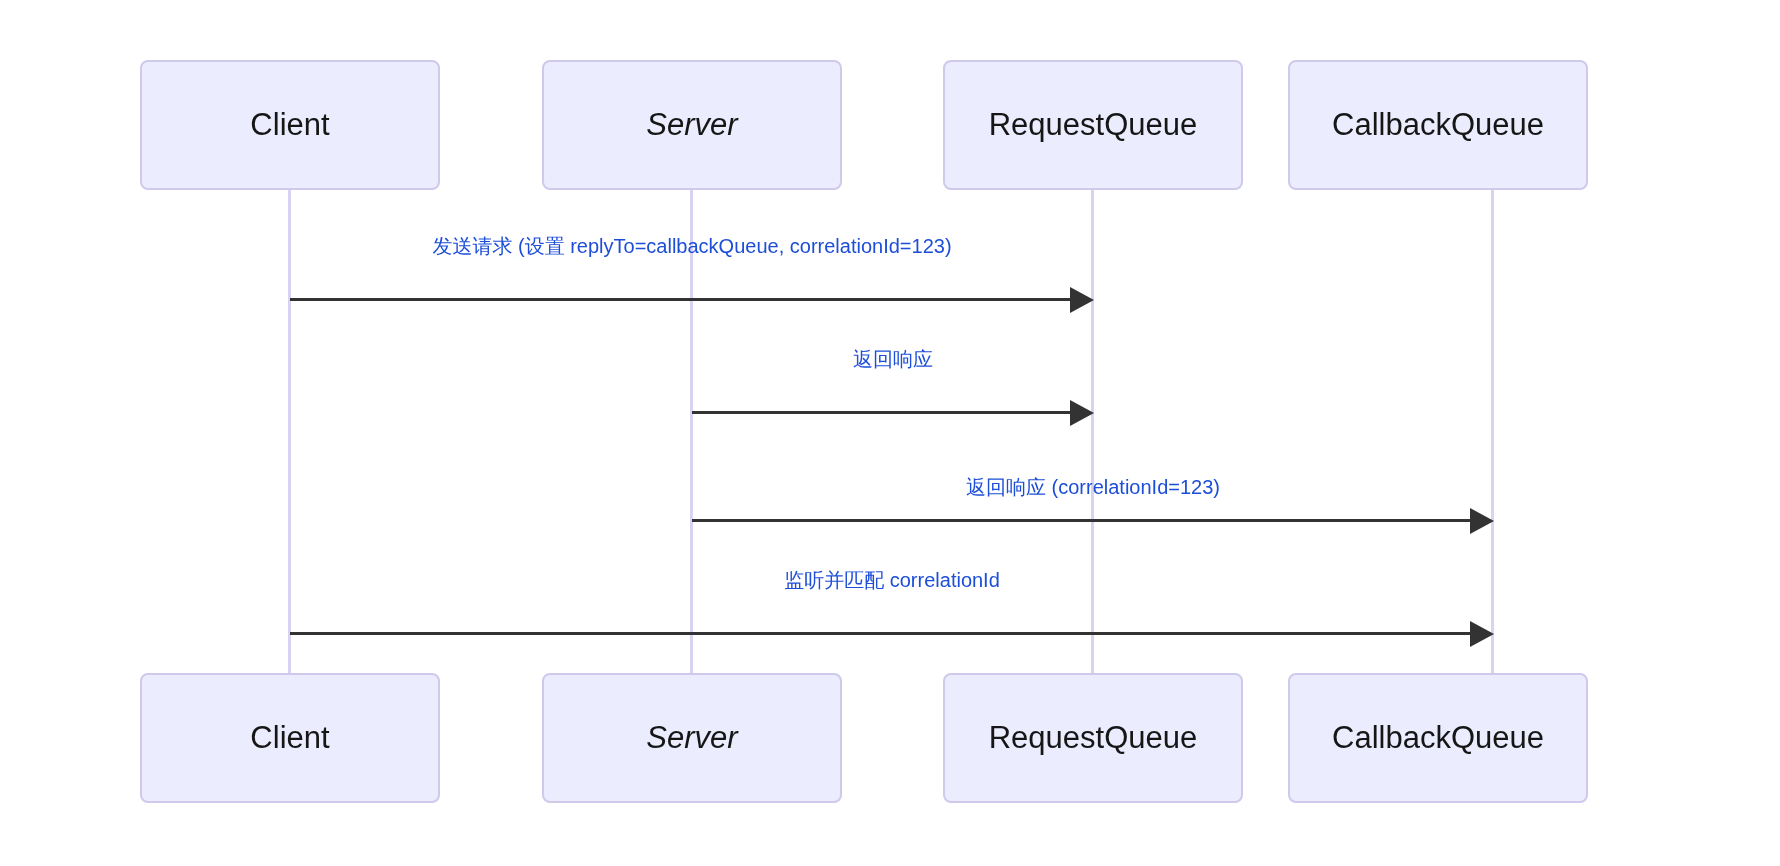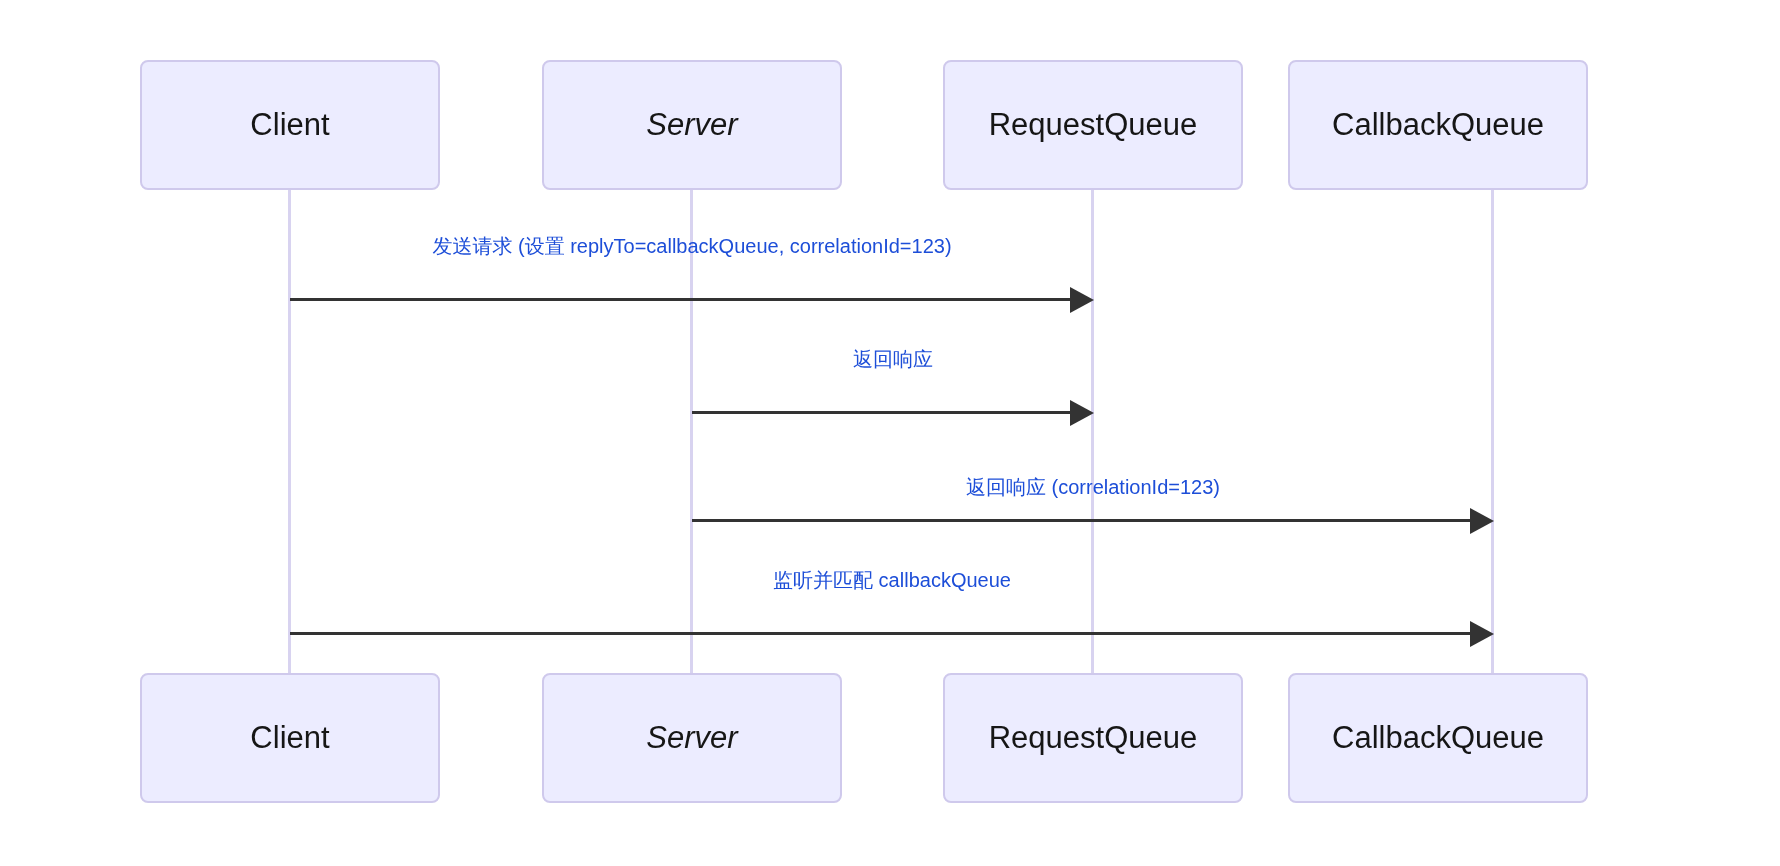--- a/index.html
+++ b/index.html
@@ -128,17 +128,17 @@
   <div class="arrow-head head-1"></div>
 
   <div class="msg-label lbl-2">返回响应</div>
   <div class="msg-line line-2"></div>
   <div class="arrow-head head-2"></div>
 
   <div class="msg-label lbl-3">返回响应 (correlationId=123)</div>
   <div class="msg-line line-3"></div>
   <div class="arrow-head head-3"></div>
 
-  <div class="msg-label lbl-4">监听并匹配 callbackQueue</div>
+  <div class="msg-label lbl-4">监听并匹配 correlationId</div>
   <div class="msg-line line-4"></div>
   <div class="arrow-head head-4"></div>
 
 </div>
 
 </body></html>

